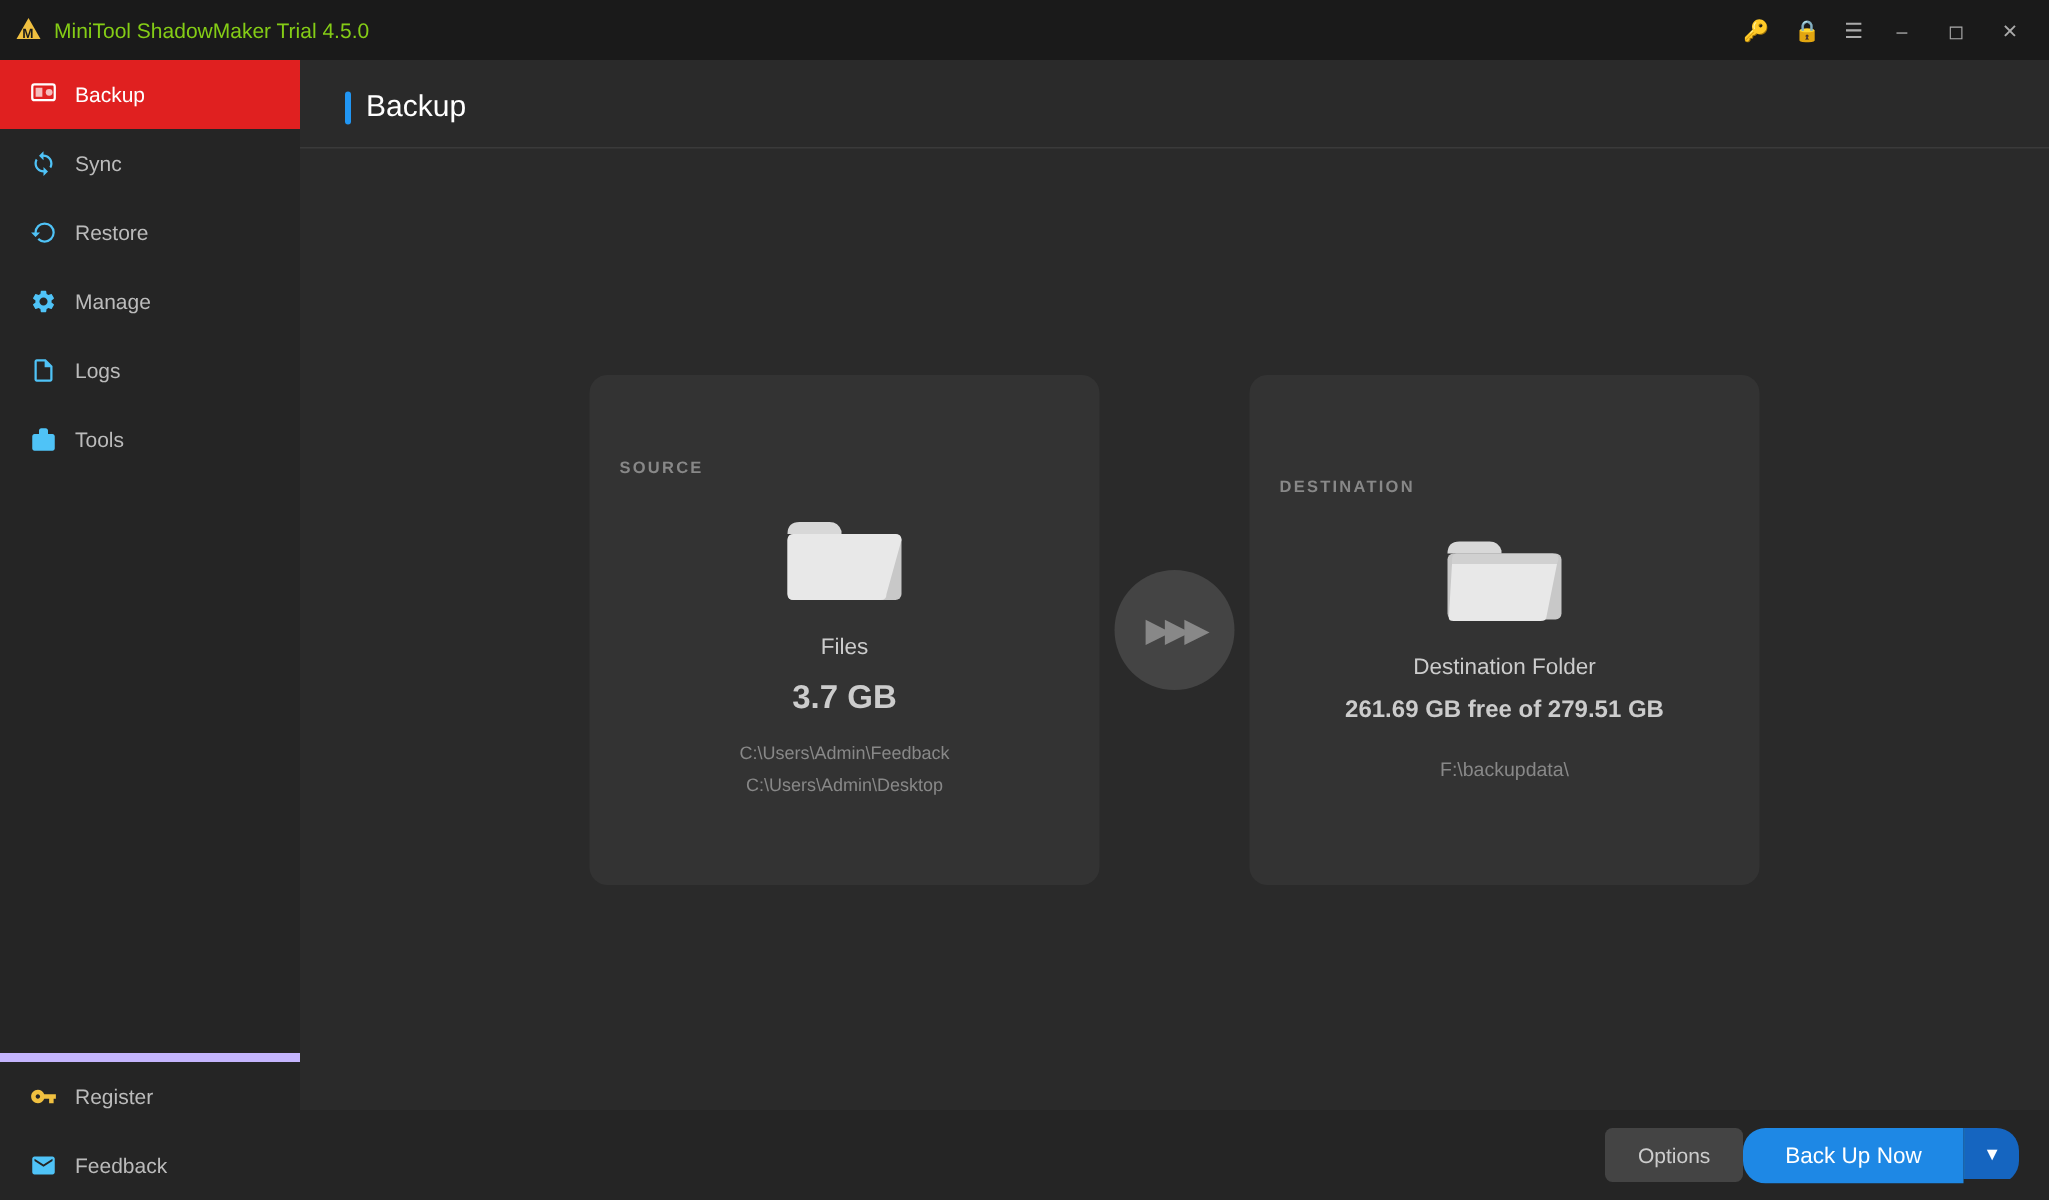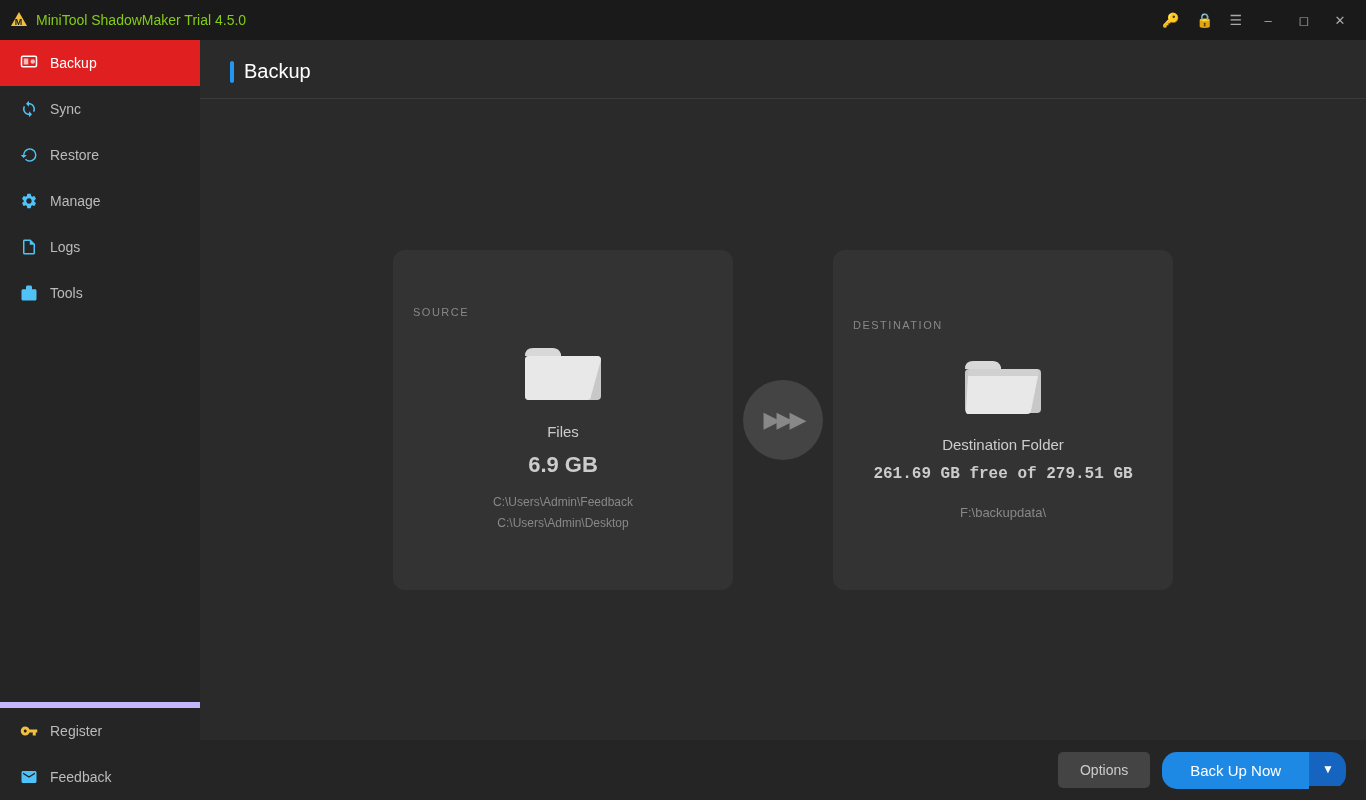--- a/index.html
+++ b/index.html
@@ -153,20 +153,21 @@
       transition: background 0.2s;
     }
 
     .card-label {
       font-size: 11px;
       color: #888;
       letter-spacing: 1.5px;
       text-transform: uppercase;
       align-self: flex-start;
       margin-bottom: 20px;
+      font-weight: bold;
     }
 
     .folder-icon-container {
       margin-bottom: 20px;
     }
 
     
     .folder-svg {
       width: 80px;
       height: 65px;
@@ -187,21 +188,20 @@
       font-size: 12px;
       color: #888;
       text-align: center;
       line-height: 1.7;
     }
     .card-free {
       font-size: 16px;
       color: #ccc;
       font-weight: 600;
       margin-bottom: 22px;
-      font-family: Liberation Mono, monospace;
     }
     .card-path-single {
       font-size: 13px;
       color: #888;
     }
 
     
     #arrow-connector {
       width: 80px;
       height: 80px;
@@ -393,21 +393,21 @@
 
             <rect x="2" y="18" width="76" height="44" rx="4" fill="#c8c8c8"></rect>
 
             <path d="M2 18 Q2 10 10 10 L30 10 Q36 10 38 16 L38 18 Z" fill="#d8d8d8"></path>
 
             <path d="M2 22 Q2 18 6 18 L74 18 Q78 18 78 22 L68 58 Q68 62 64 62 L6 62 Q2 62 2 58 Z" fill="#e8e8e8"></path>
           </svg>
         </div>
 
         <div class="card-name">Files</div>
-        <div class="card-size">6.9 GB</div>
+        <div class="card-size">3.7 GB</div>
         <div class="card-paths">
           <div>C:\Users\Admin\Feedback</div>
           <div>C:\Users\Admin\Desktop</div>
         </div>
       </div>
 
       <div id="arrow-connector">
         <span class="arrow-text">▶▶▶</span>
       </div>
 
@@ -430,21 +430,21 @@
         <div class="card-name">Destination Folder</div>
         <div class="card-free">261.69 GB free of 279.51 GB</div>
         <div class="card-path-single">F:\backupdata\</div>
       </div>
 
     </div>
 
     <div id="footer">
       <div id="footer-left">
       </div>
-      <div style="display:flex; gap:12px; align-items:center;">
+      <div style="display:flex; align-items:center;">
         <button id="options-btn">Options</button>
         <div id="backup-now-group">
           <button id="backup-now-btn">Back Up Now</button>
           <button id="backup-now-dropdown">▼</button>
         </div>
       </div>
     </div>
 
   </div>
 </div>

